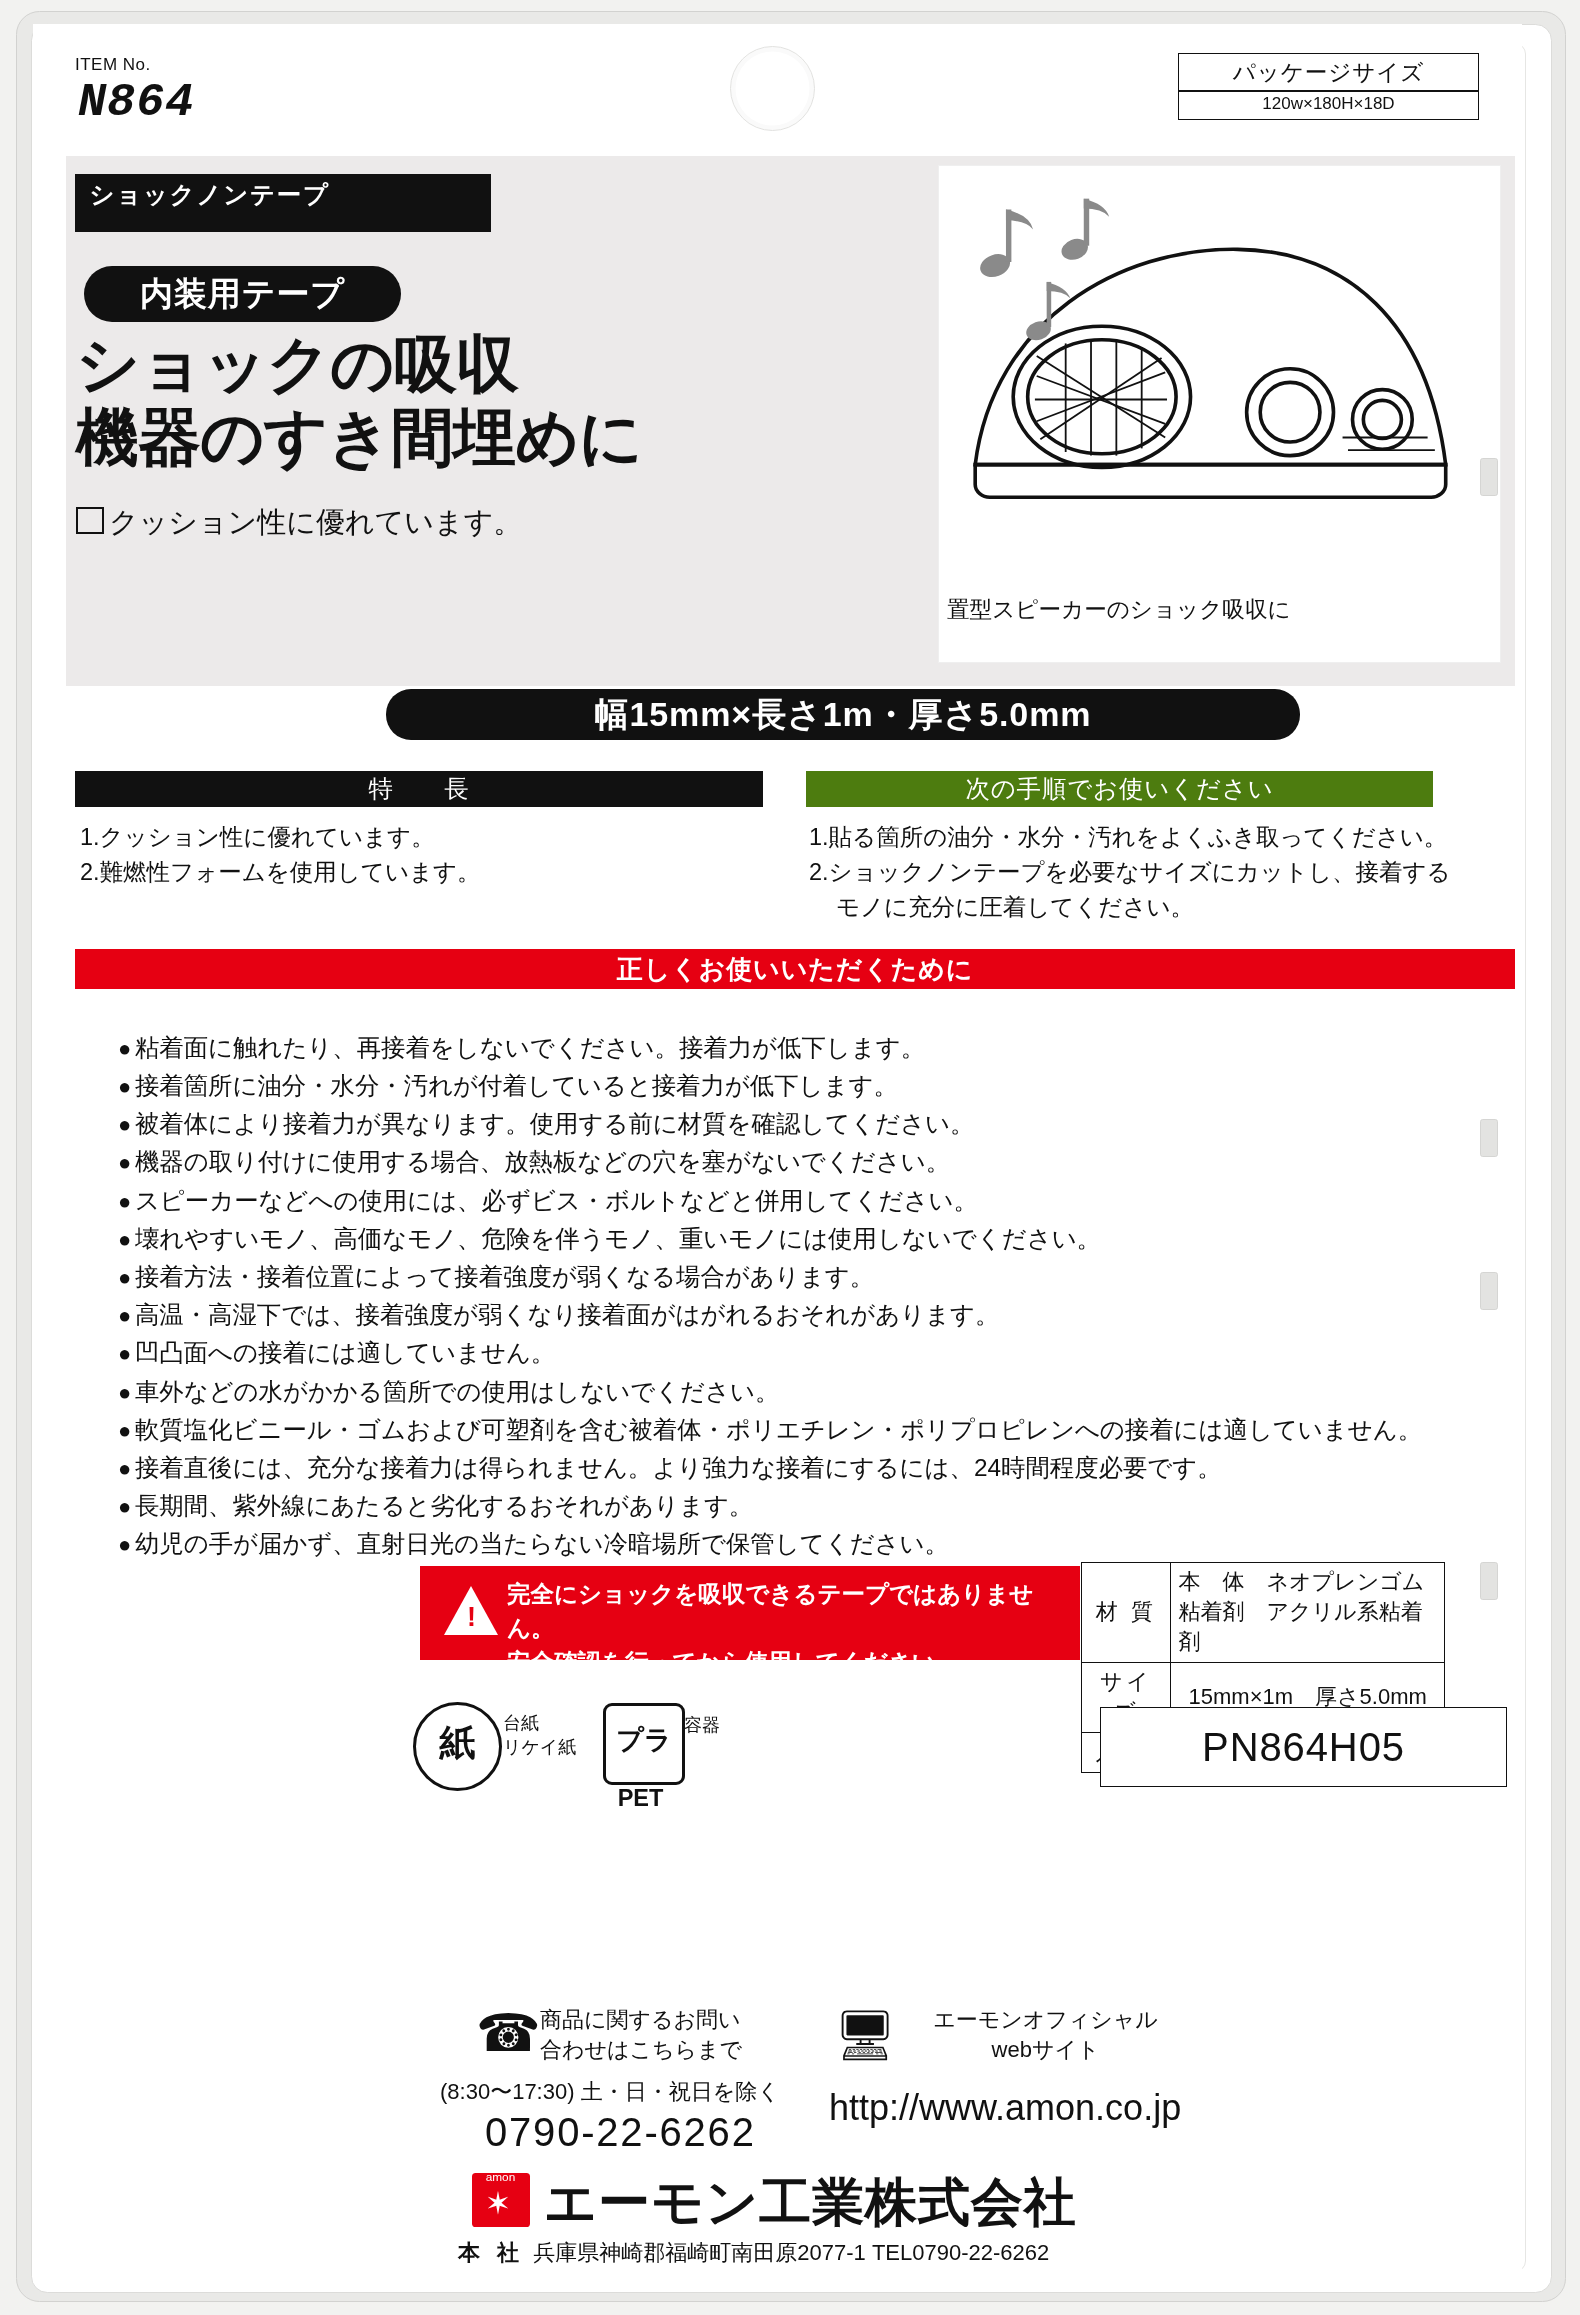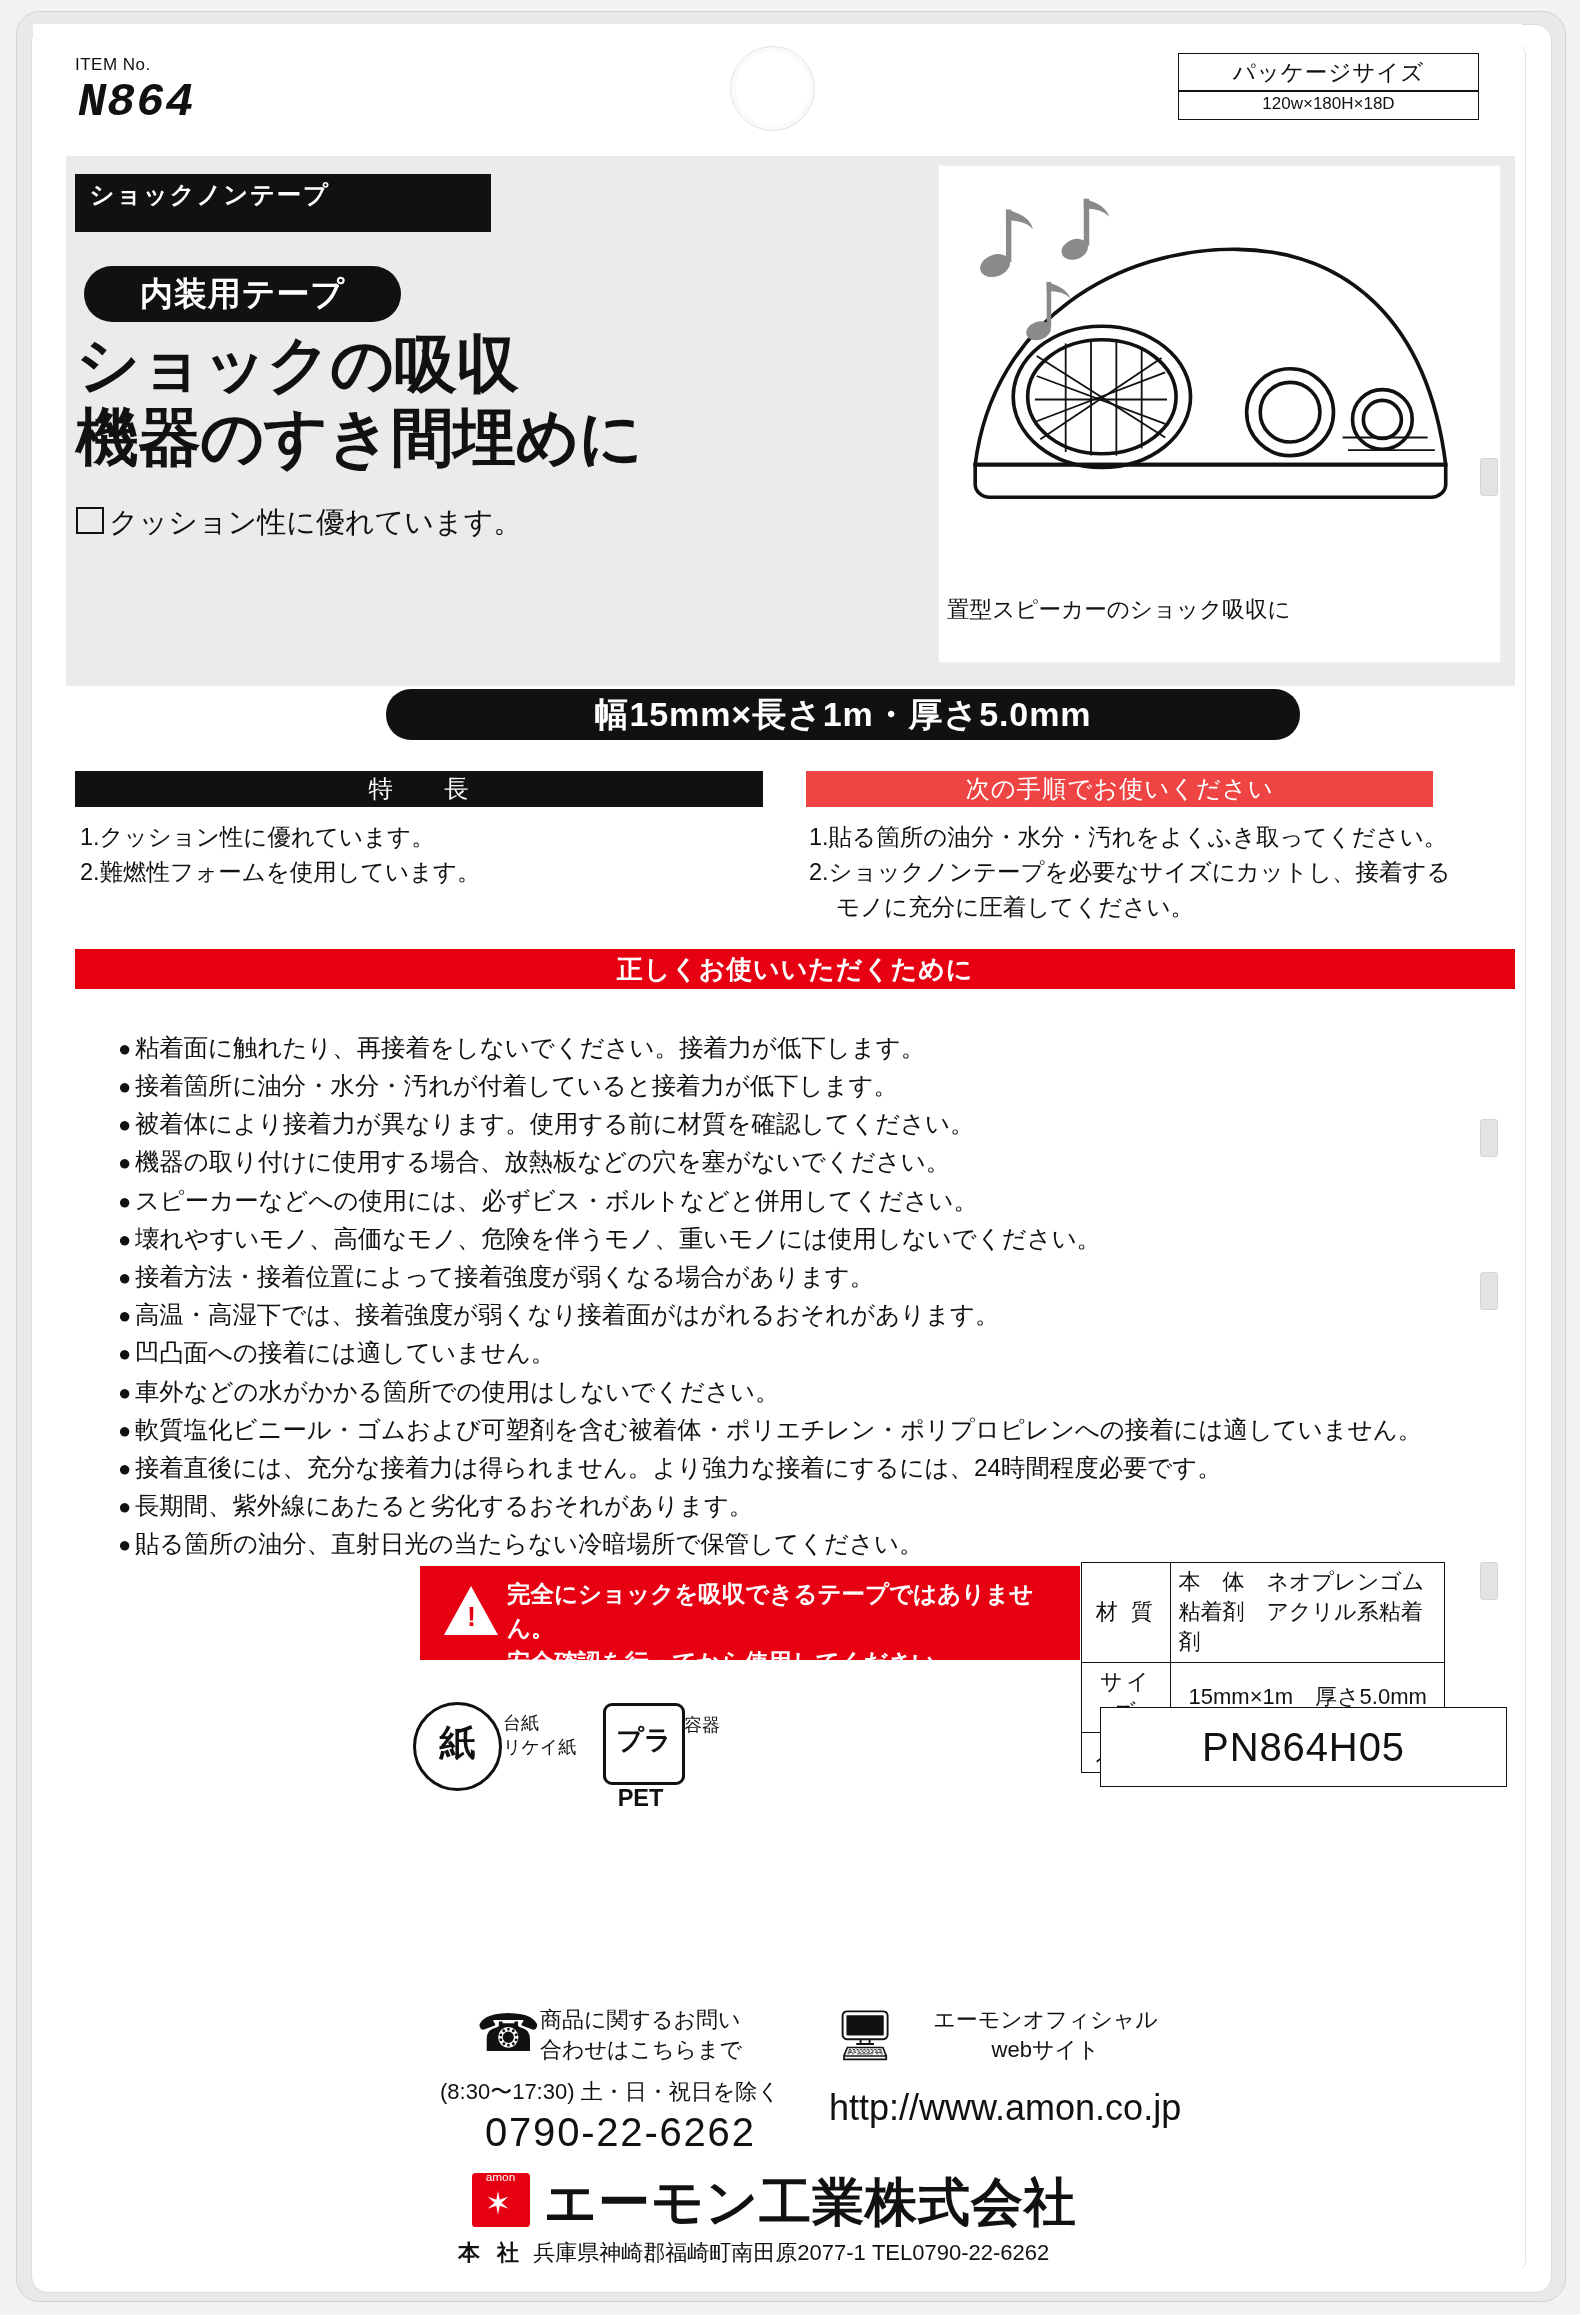--- a/index.html
+++ b/index.html
@@ -46,21 +46,21 @@
   
   .illus{position:absolute;left:905px;top:141px;width:561px;height:496px;background:#fff;border:0.9px solid #efefef;}
   .illus-cap{position:absolute;left:914px;top:570px;font-size:22.6px;}
 
   
   .size-bar{position:absolute;left:353px;top:665px;width:914px;height:51px;background:#111;border-radius:25px;}
   .size-bar span{display:block;text-align:center;color:#fff;font-size:34px;font-weight:bold;line-height:51px;letter-spacing:0.9px;}
 
   
   .h-left{position:absolute;left:42px;top:747px;width:688px;height:36px;background:#111;}
-  .h-right{position:absolute;left:773px;top:747px;width:627px;height:36px;background:#ef4444;}
+  .h-right{position:absolute;left:773px;top:747px;width:627px;height:36px;background:#4d7c0f;}
   .h-left span,.h-right span{display:block;text-align:center;color:#fff;font-size:24.4px;font-weight:normal;line-height:36px;letter-spacing:0.9px;}
 
   .col-left{position:absolute;left:47px;top:796px;width:697px;font-size:23.5px;line-height:1.5;}
   .col-right{position:absolute;left:776px;top:796px;width:715px;font-size:23.5px;line-height:1.5;}
   .col-right .indent{padding-left:27px;}
 
   
   .red-bar{position:absolute;left:42px;top:925px;width:1440px;height:40px;background:#e60012;}
   .red-bar span{display:block;text-align:center;color:#fff;font-size:26px;font-weight:bold;line-height:40px;letter-spacing:0.9px;}
 
@@ -224,21 +224,21 @@
       <li><span class="dot">●</span><span>機器の取り付けに使用する場合、放熱板などの穴を塞がないでください。</span></li>
       <li><span class="dot">●</span><span>スピーカーなどへの使用には、必ずビス・ボルトなどと併用してください。</span></li>
       <li><span class="dot">●</span><span>壊れやすいモノ、高価なモノ、危険を伴うモノ、重いモノには使用しないでください。</span></li>
       <li><span class="dot">●</span><span>接着方法・接着位置によって接着強度が弱くなる場合があります。</span></li>
       <li><span class="dot">●</span><span>高温・高湿下では、接着強度が弱くなり接着面がはがれるおそれがあります。</span></li>
       <li><span class="dot">●</span><span>凹凸面への接着には適していません。</span></li>
       <li><span class="dot">●</span><span>車外などの水がかかる箇所での使用はしないでください。</span></li>
       <li><span class="dot">●</span><span>軟質塩化ビニール・ゴムおよび可塑剤を含む被着体・ポリエチレン・ポリプロピレンへの接着には適していません。</span></li>
       <li><span class="dot">●</span><span>接着直後には、充分な接着力は得られません。より強力な接着にするには、24時間程度必要です。</span></li>
       <li><span class="dot">●</span><span>長期間、紫外線にあたると劣化するおそれがあります。</span></li>
-      <li><span class="dot">●</span><span>貼る箇所の油分、直射日光の当たらない冷暗場所で保管してください。</span></li>
+      <li><span class="dot">●</span><span>幼児の手が届かず、直射日光の当たらない冷暗場所で保管してください。</span></li>
     </ul>
 
     <div class="warn">
       <div class="tri"></div>
       <div class="tri-in">!</div>
       <div class="txt">
         <div>完全にショックを吸収できるテープではありません。</div>
         <div>安全確認を行ってから使用してください。</div>
       </div>
     </div>

